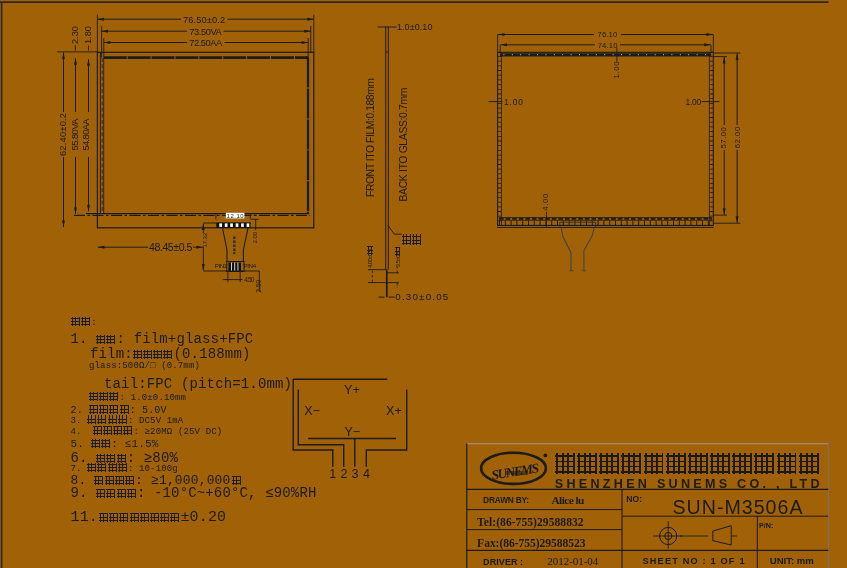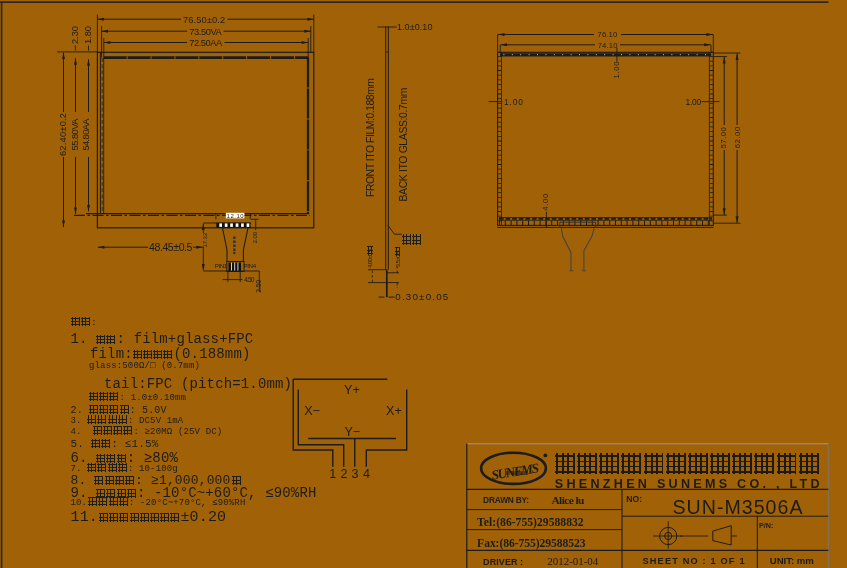--- a/index.html
+++ b/index.html
@@ -228,14 +228,13 @@
 <div class="t m" style="left:104px;top:376.5px;font-size:14px;letter-spacing:0.15px">tail:FPC&nbsp;(pitch=1.0mm)</div>
 <div class="t m" style="left:89px;top:391.5px;font-size:9px;letter-spacing:0.15px"><span class="k k9"></span><span class="k k9"></span><span class="k k9"></span>:&nbsp;1.0±0.10mm</div>
 <div class="t m" style="left:70.5px;top:405.2px;font-size:10px;letter-spacing:0.15px">2.&nbsp;<span class="k k9"></span><span class="k k9"></span><span class="k k9"></span><span class="k k9"></span>:&nbsp;5.0V</div>
 <div class="t m" style="left:70.5px;top:415.2px;font-size:9px;letter-spacing:0.15px">3.&nbsp;<span class="k k9"></span><span class="k k9"></span><span class="k k9"></span><span class="k k9"></span>:&nbsp;DC5V 1mA</div>
 <div class="t m" style="left:70.5px;top:425.6px;font-size:9px;letter-spacing:0.15px">4.&nbsp;&nbsp;<span class="k k9"></span><span class="k k9"></span><span class="k k9"></span><span class="k k9"></span>:&nbsp;≥20MΩ&nbsp;(25V DC)</div>
 <div class="t m" style="left:70.5px;top:439.2px;font-size:11px;letter-spacing:0.15px">5.&nbsp;<span class="k k9"></span><span class="k k9"></span>:&nbsp;≤1.5%</div>
 <div class="t m" style="left:70.5px;top:450.6px;font-size:14px;letter-spacing:0.15px">6.&nbsp;<span class="k k9"></span><span class="k k9"></span><span class="k k9"></span>:&nbsp;≥80%</div>
 <div class="t m" style="left:70.5px;top:463px;font-size:9px;letter-spacing:0.15px">7.&nbsp;<span class="k k9"></span><span class="k k9"></span><span class="k k9"></span><span class="k k9"></span>:&nbsp;10-100g</div>
 <div class="t m" style="left:70.5px;top:474.2px;font-size:13px;letter-spacing:0.15px">8.&nbsp;<span class="k k9"></span><span class="k k9"></span><span class="k k9"></span><span class="k k9"></span>:&nbsp;≥1,000,000<span class="k k9" style="margin-left:1px"></span></div>
 <div class="t m" style="left:70.5px;top:486.1px;font-size:14px;letter-spacing:0.15px">9.&nbsp;<span class="k k9"></span><span class="k k9"></span><span class="k k9"></span><span class="k k9"></span>:&nbsp;-10°C~+60°C,&nbsp;≤90%RH</div>
-<div class="t m" style="left:70.5px;top:497.4px;font-size:9px;letter-spacing:0.15px">10.<span class="k k9" style="margin-left:1px"></span><span class="k k9"></span><span class="k k9"></span><span class="k k9"></span>:&nbsp;-20°C~+70°C,&nbsp;≤90%RH</div>
 <div class="t m" style="left:70.5px;top:509.7px;font-size:15px;letter-spacing:0.15px">11.<span class="k k9" style="margin-left:1px"></span><span class="k k9"></span><span class="k k9"></span><span class="k k9"></span><span class="k k9"></span><span class="k k9"></span><span class="k k9"></span><span class="k k9"></span>±0.20</div>
 </div>
 </body></html>

